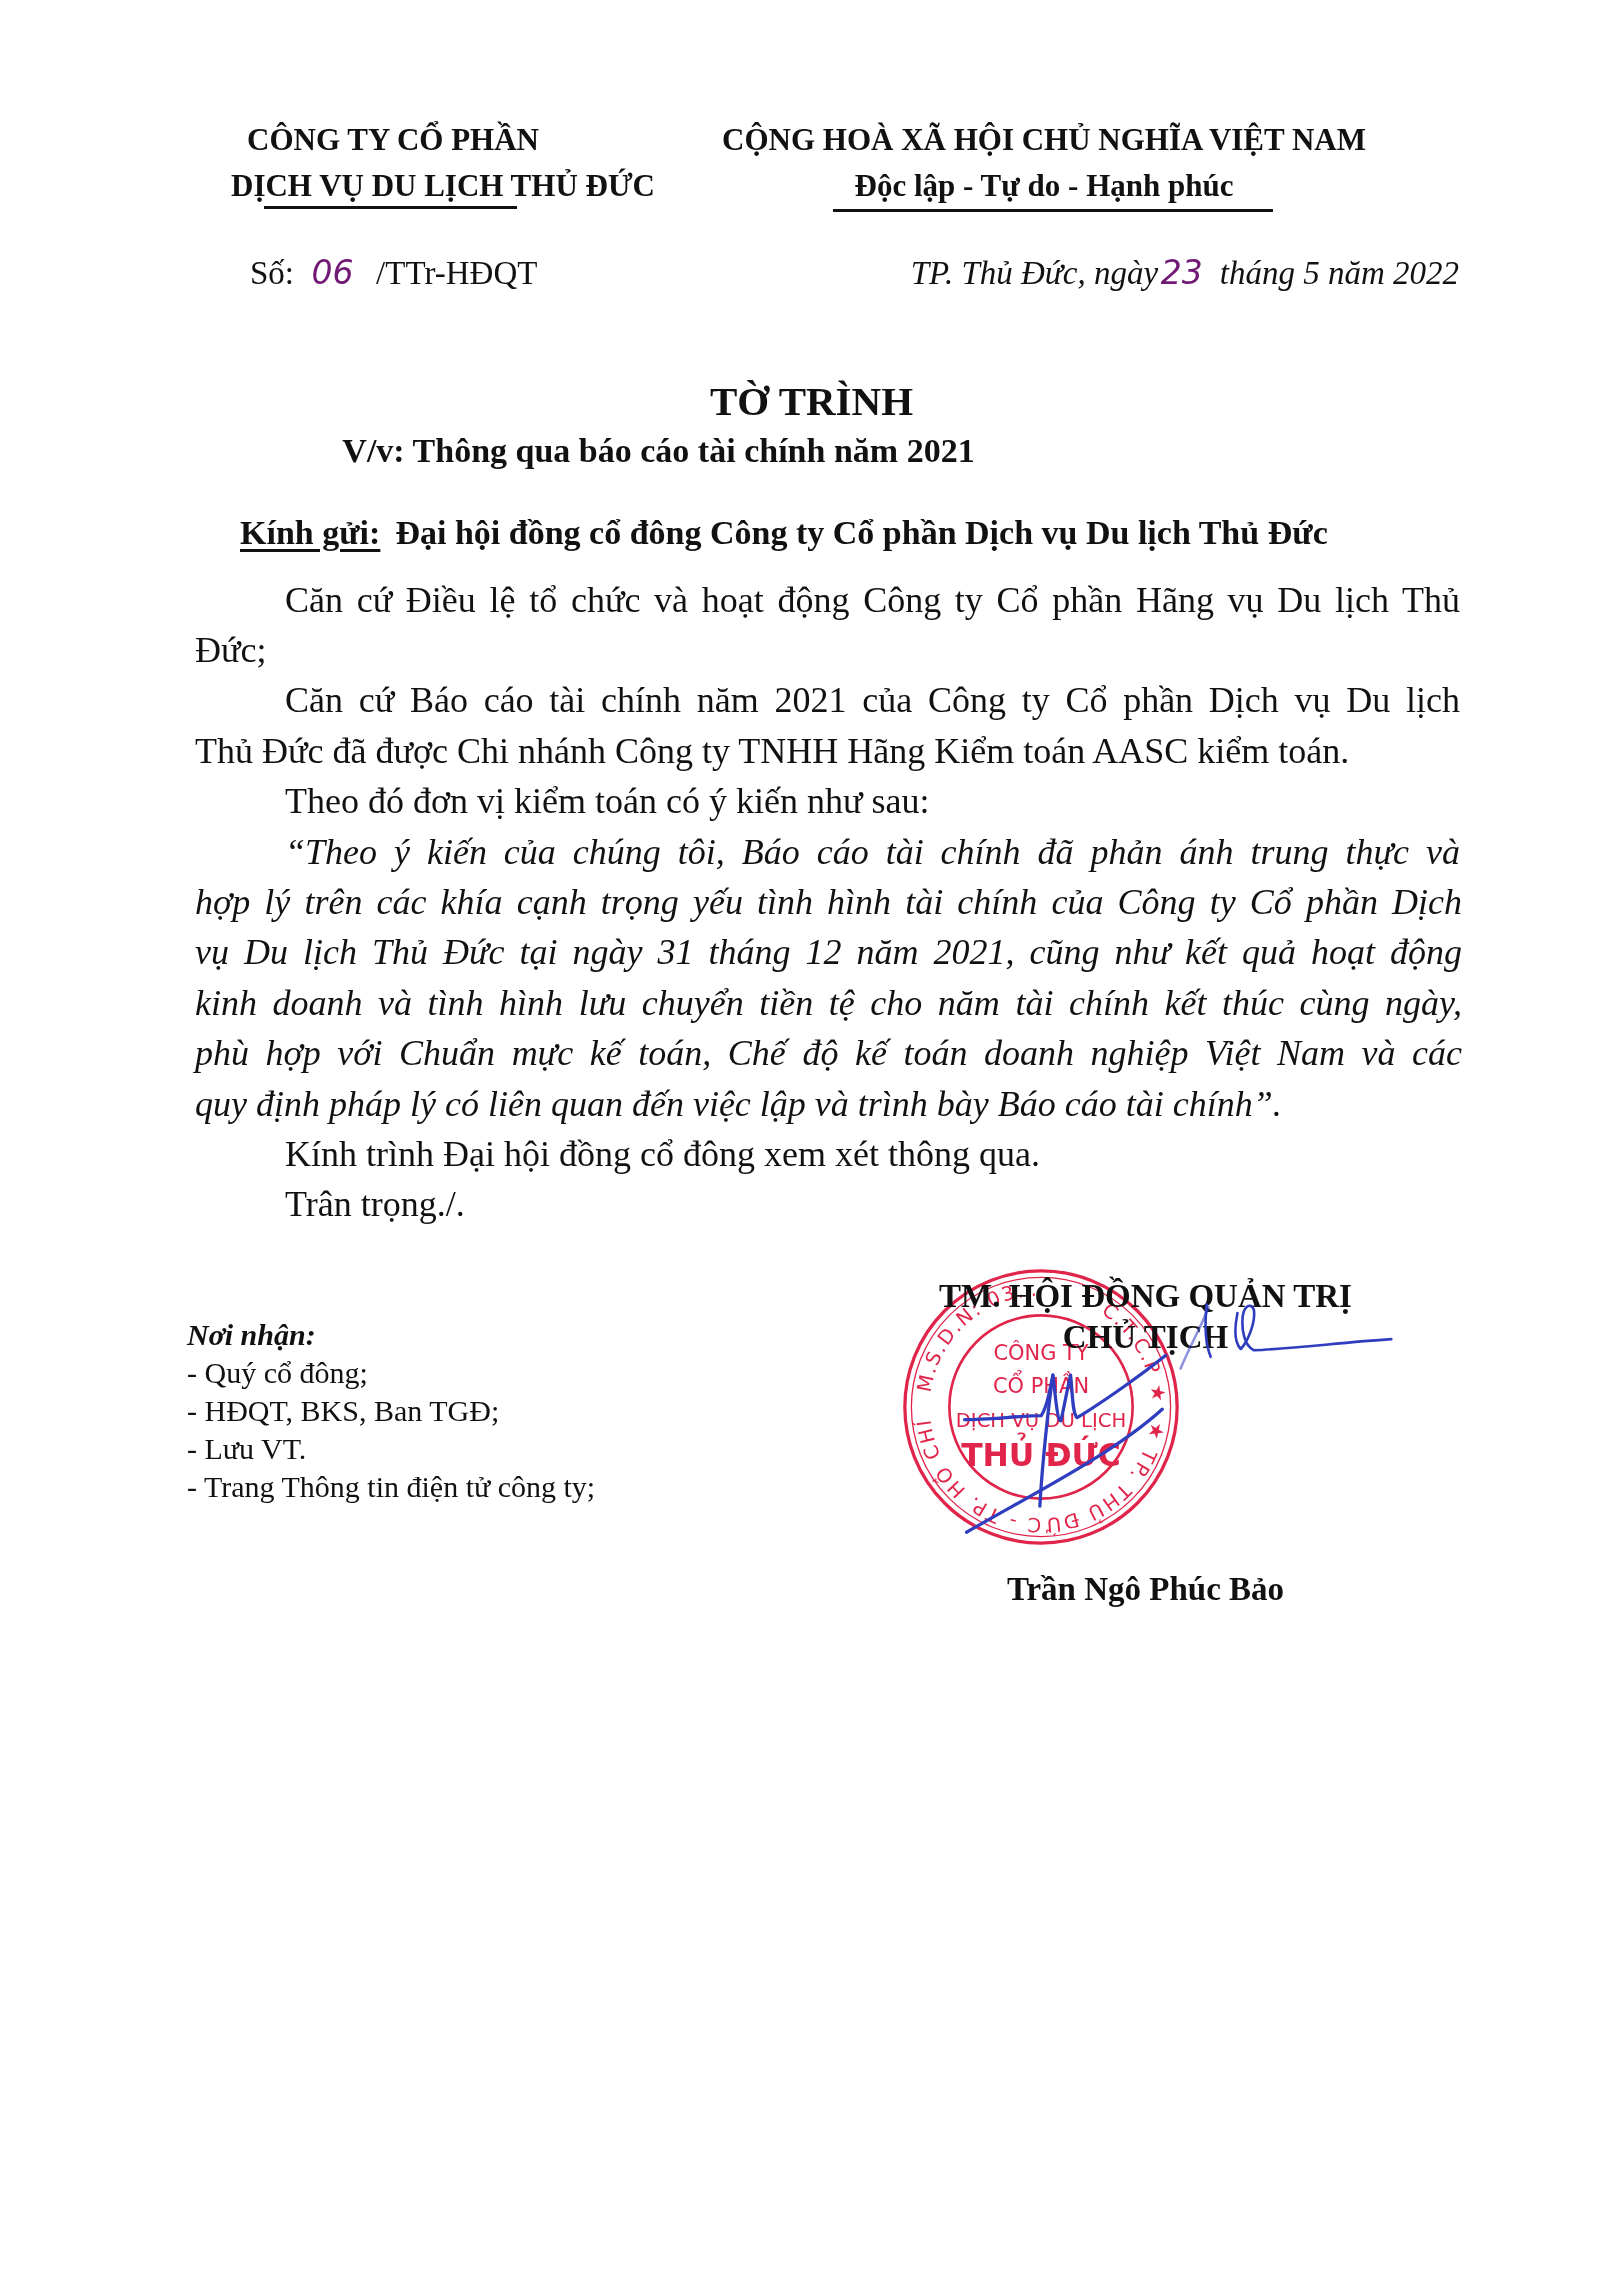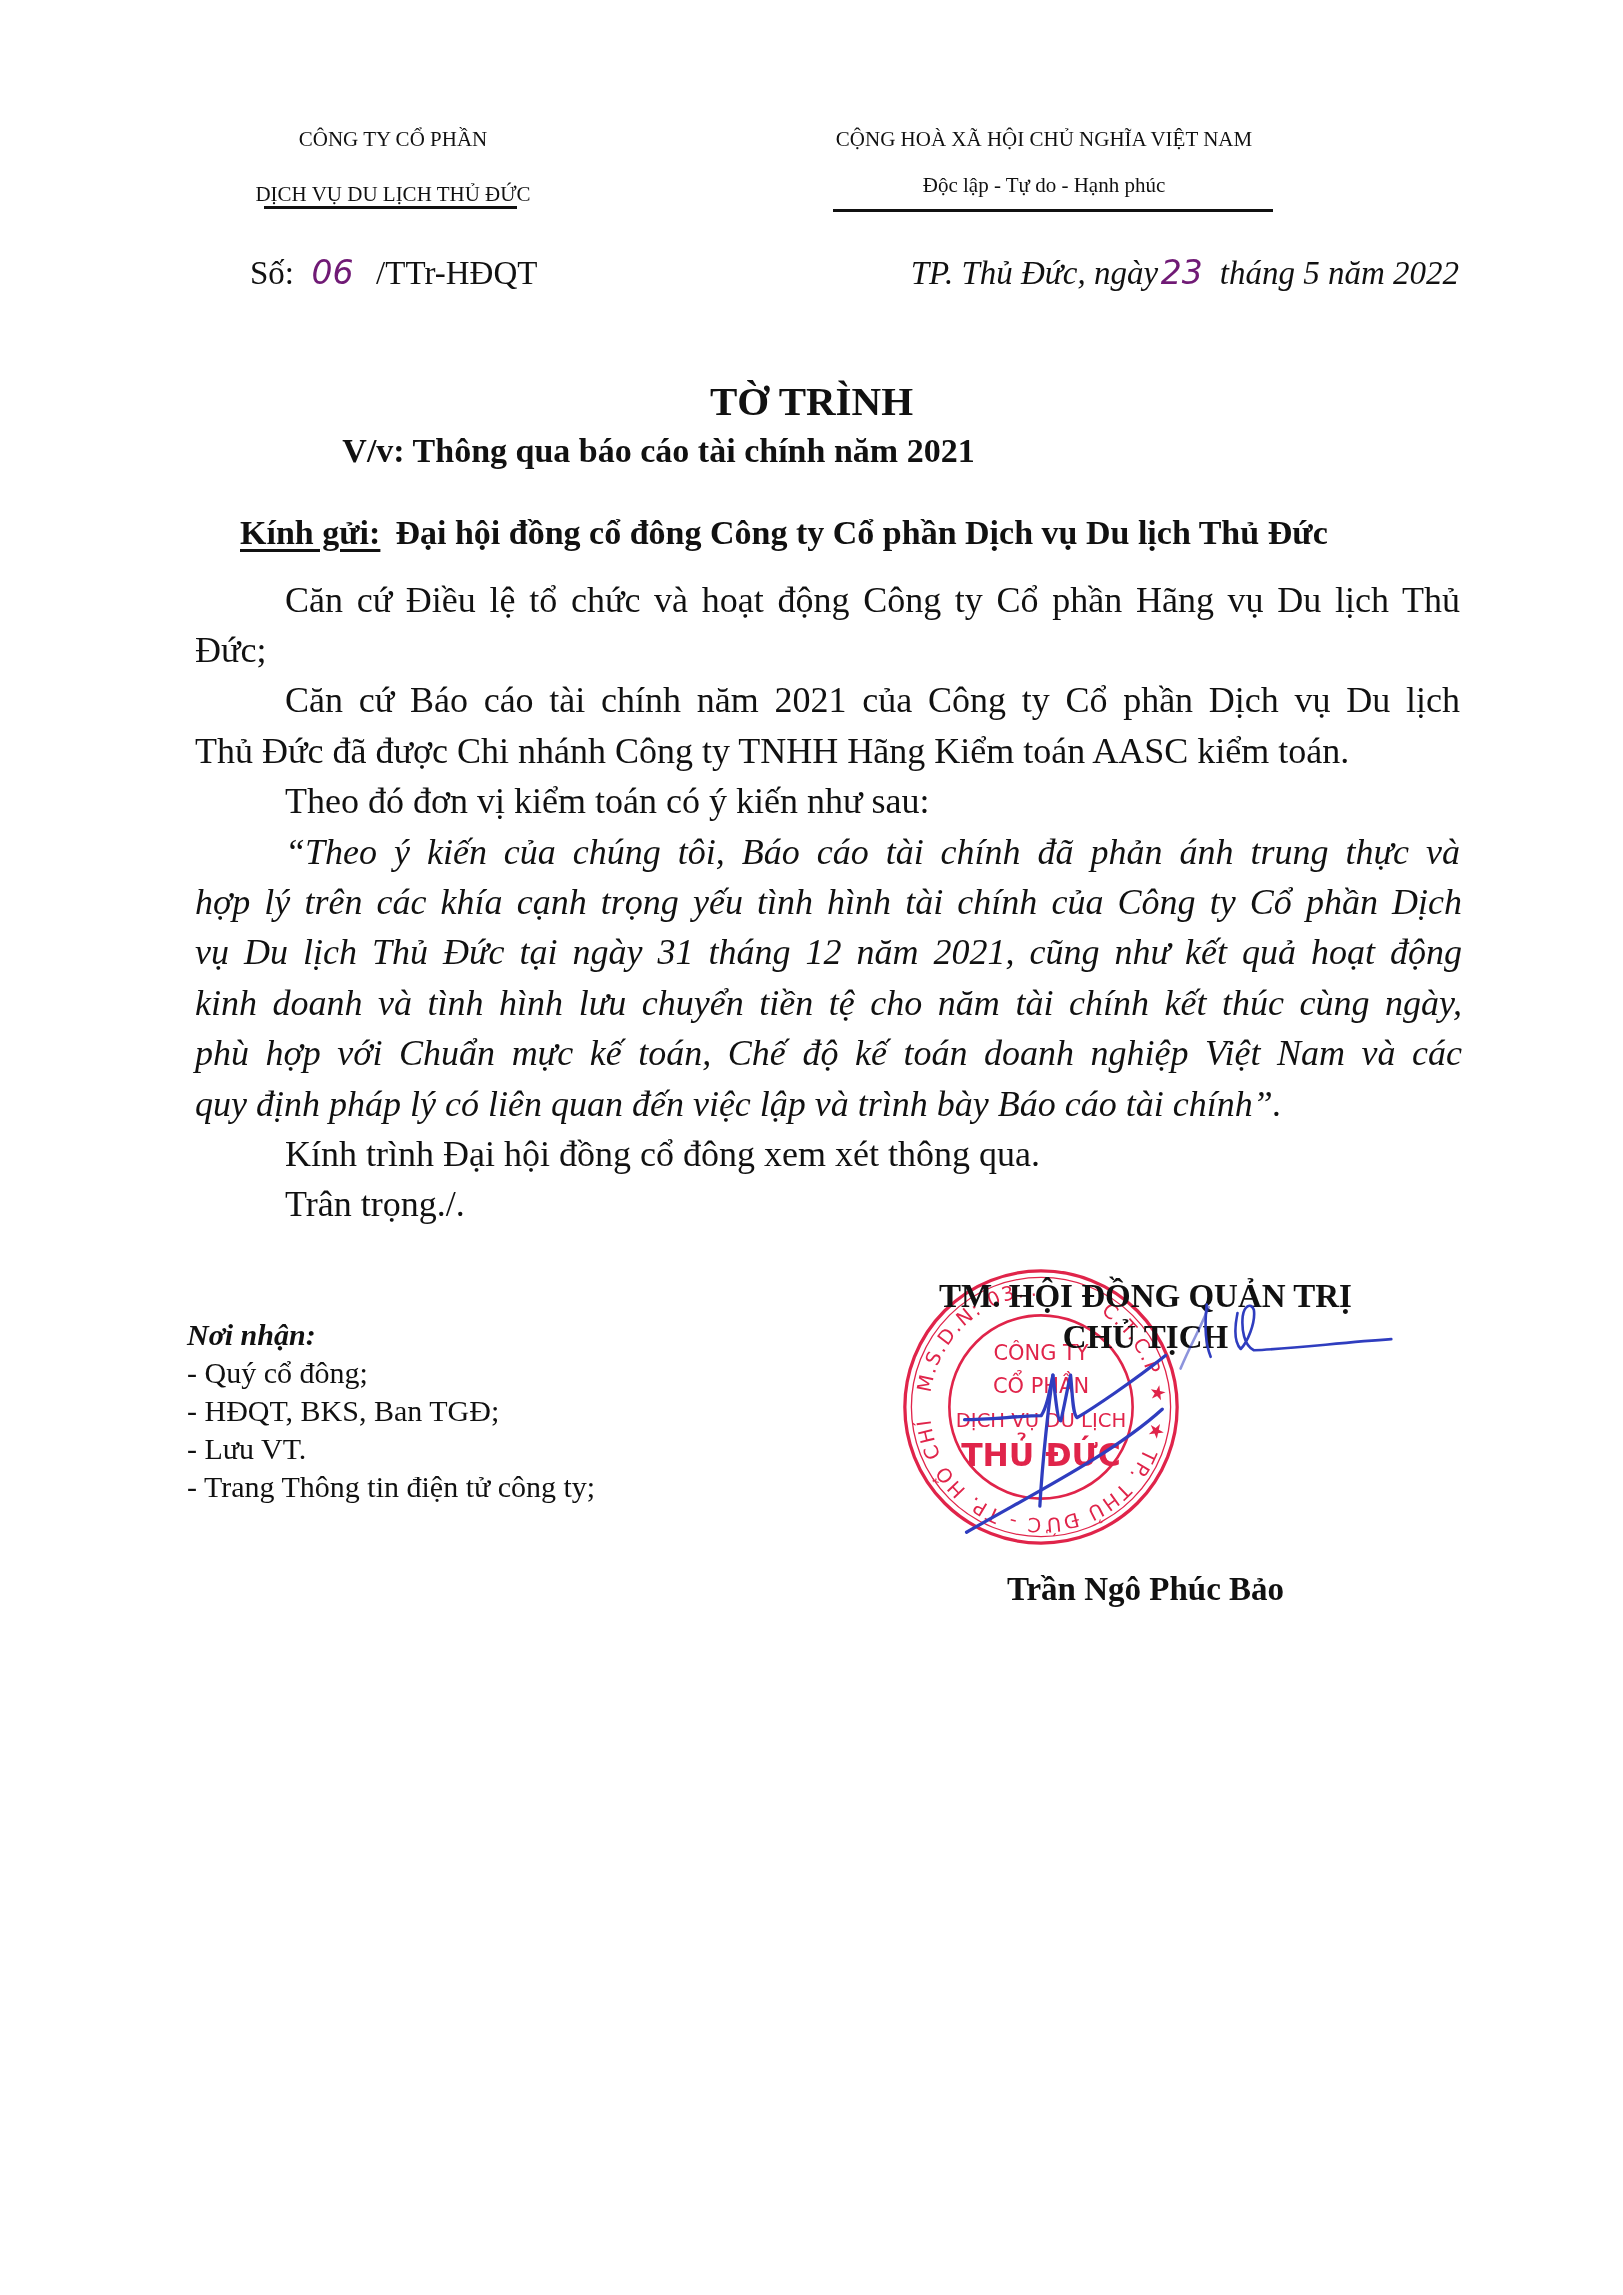--- a/index.html
+++ b/index.html
@@ -1,35 +1,35 @@
 <!DOCTYPE html>
 <html style="font-size:10.5px"><head>
 <meta charset="utf-8">
 <style>
   html, body { margin:0; padding:0; background:#ffffff; }
   body { width:1623px; height:2295px; position:relative; overflow:hidden;
          font-family:"Liberation Serif", "DejaVu Serif", serif; color:#111; }
   .abs { position:absolute; white-space:nowrap; }
   .b { font-weight:bold; }
   .i { font-style:italic; }
-  .hdr { font-size:21px; font-weight:normal; text-align:center; line-height:41px; }
+  .hdr { font-size:31px; font-weight:bold; text-align:center; line-height:41px; }
   .hline { position:absolute; height:2.6px; background:#111; }
   .body-line { position:absolute; left:195px; width:1267px; font-size:36px; line-height:50px; white-space:nowrap; }
   .just { text-align:justify; text-align-last:justify; }
   .indent { left:285px; width:1175px; }
   .hand { color:#701a75; font-family:"DejaVu Sans", sans-serif; font-style:italic; }
   .recips { font-size:30px; line-height:38px; }
   .stamp-wrap { position:absolute; left:897px; top:1263px; width:288px; height:288px; }
   .sig-block { position:absolute; text-align:center; font-weight:bold; }
 </style>
 </head>
 <body>
 
 <div class="abs hdr" style="left:131px; top:119px; width:524px;">CÔNG TY CỔ PHẦN</div>
-<div class="abs hdr" style="left:131px; top:174px; width:524px;">DỊCH VỤ DU LỊCH THỦ ĐỨC</div>
+<div class="abs hdr" style="left:131px; top:165px; width:524px;text-align:right;">DỊCH VỤ DU LỊCH THỦ ĐỨC</div>
 <div class="hline" style="left:264px; top:206px; width:253px;"></div>
 
 <div class="abs hdr" style="left:707px; top:119px; width:674px;">CỘNG HOÀ XÃ HỘI CHỦ NGHĨA VIỆT NAM</div>
 <div class="abs hdr" style="left:707px; top:165px; width:674px;">Độc lập - Tự do - Hạnh phúc</div>
 <div class="hline" style="left:833px; top:209px; width:440px;"></div>
 
 <div class="abs" style="left:250px; top:252px; font-size:33px; line-height:41px;">
   <span>Số:</span>
   <span class="hand" style="font-size:33px; margin:0 14.4px 0 9.2px;">06</span>
   <span>/TTr-HĐQT</span>

